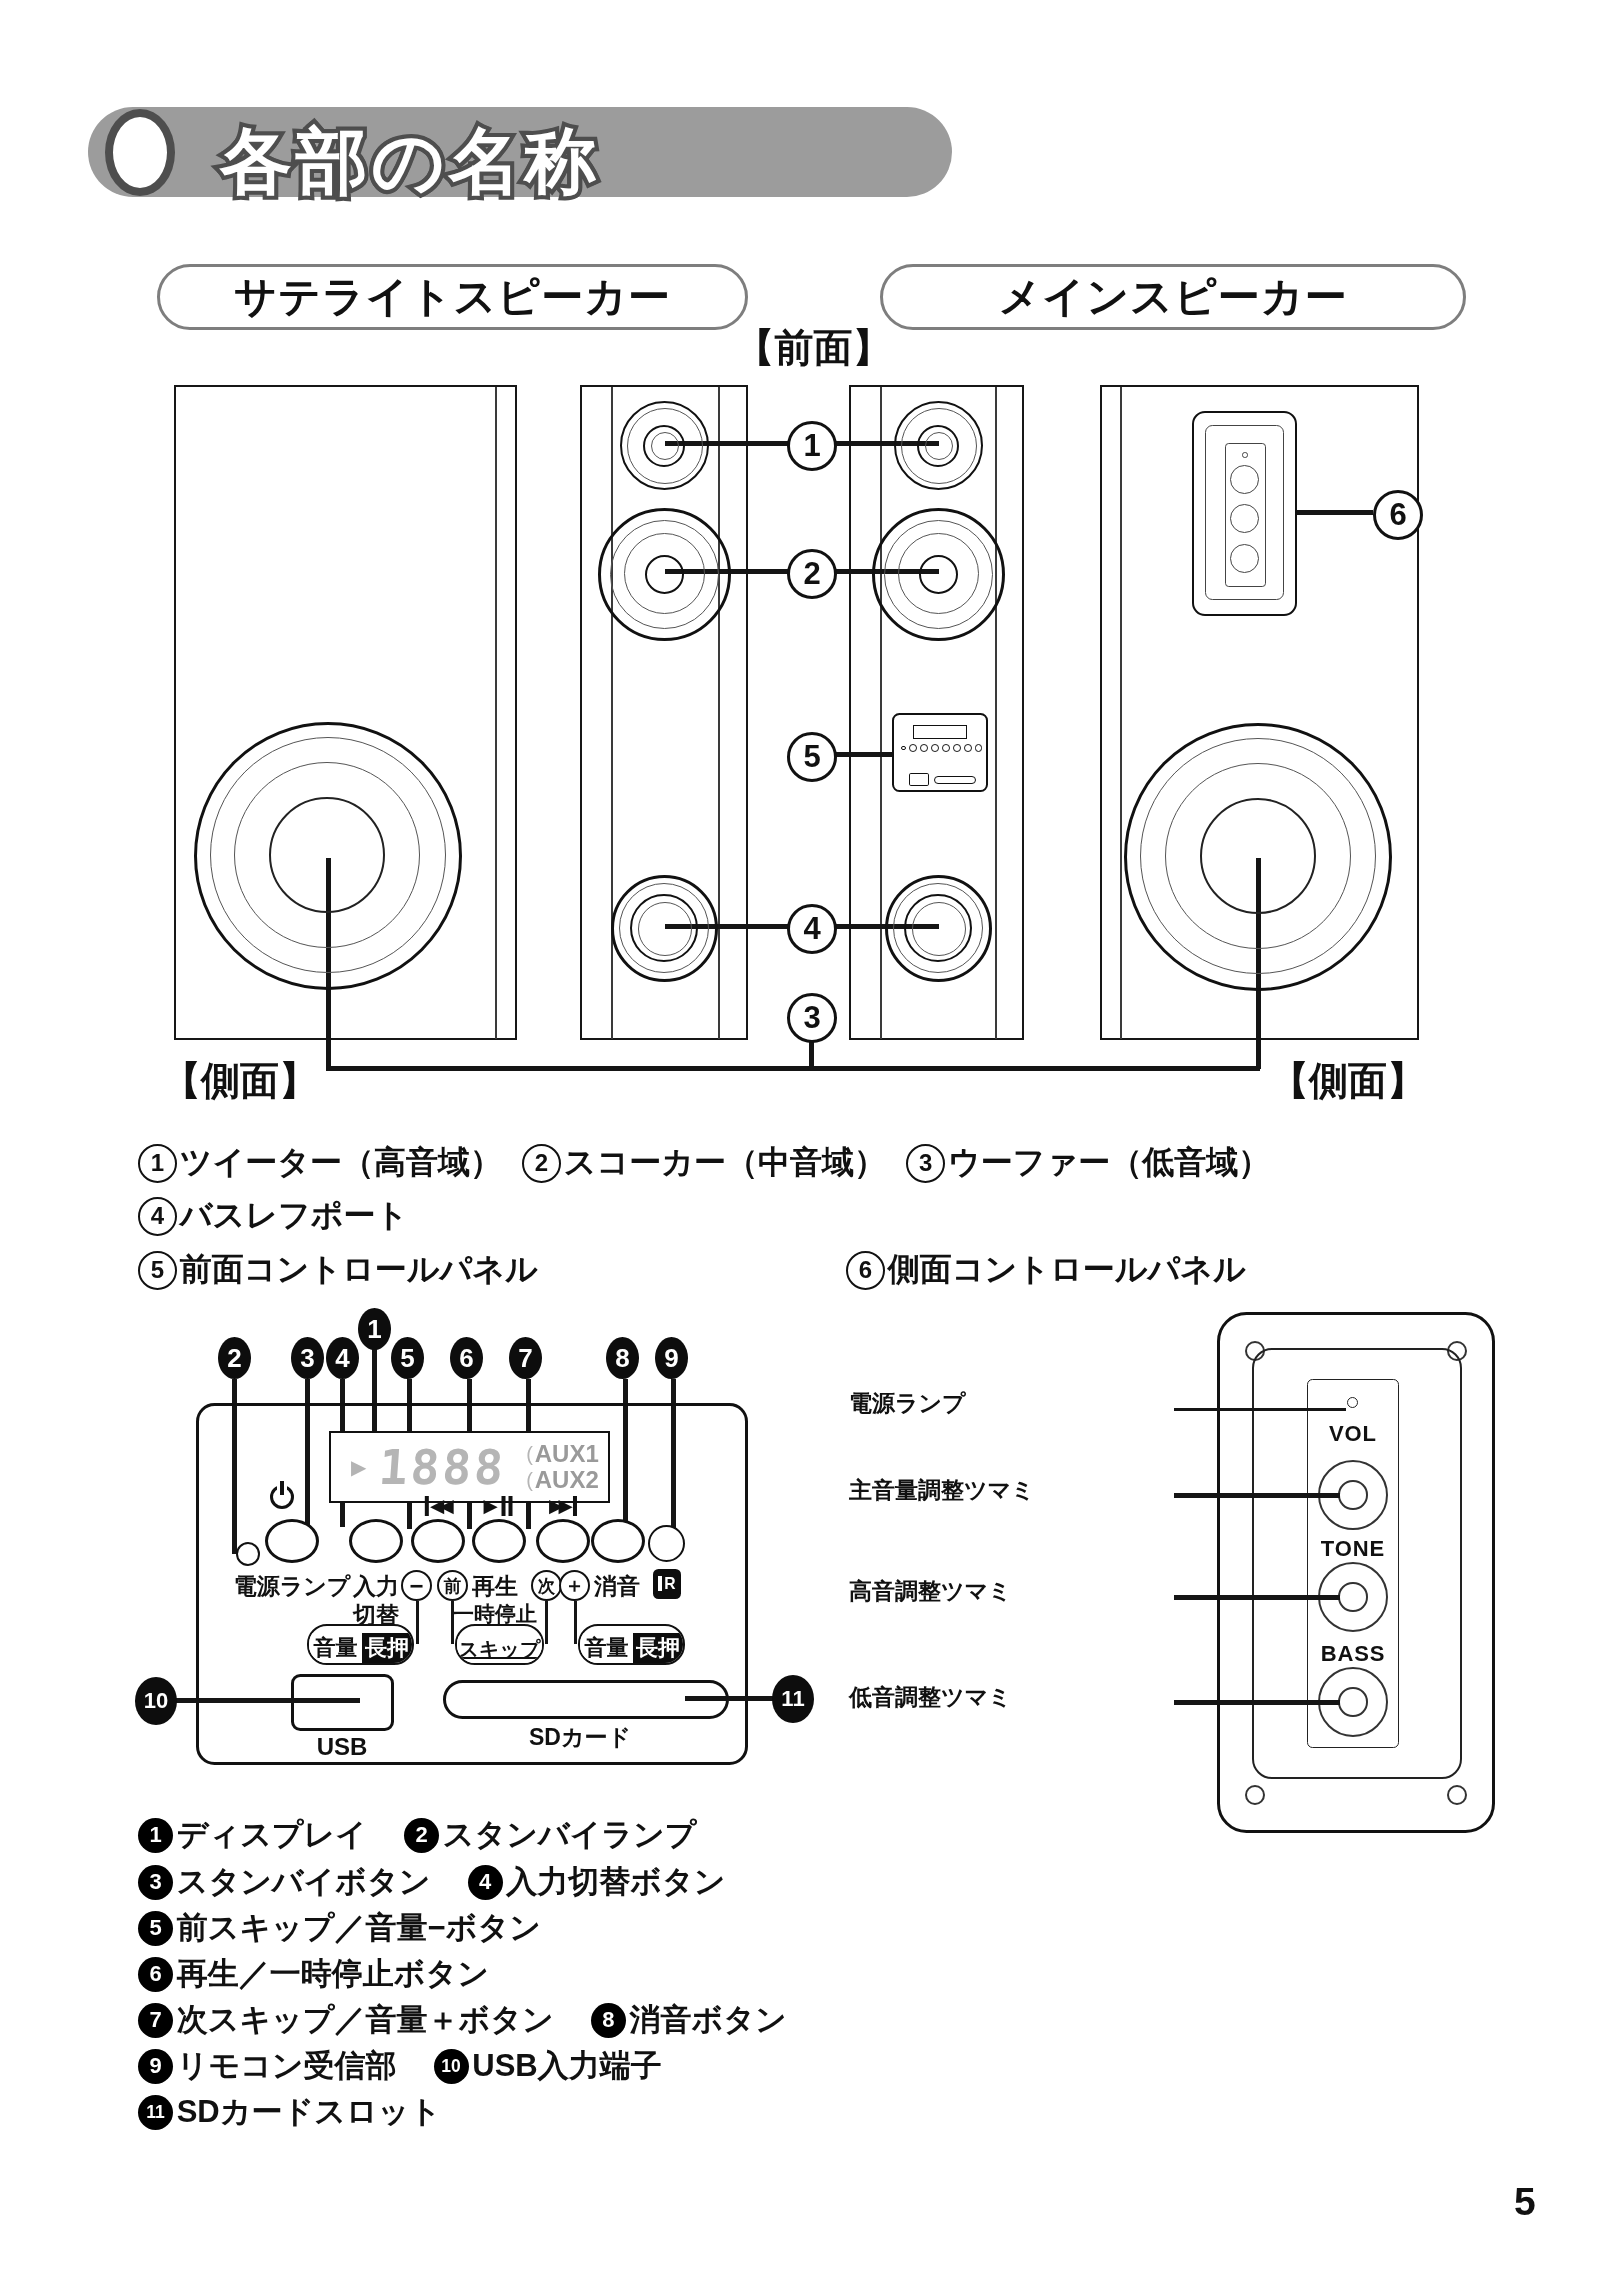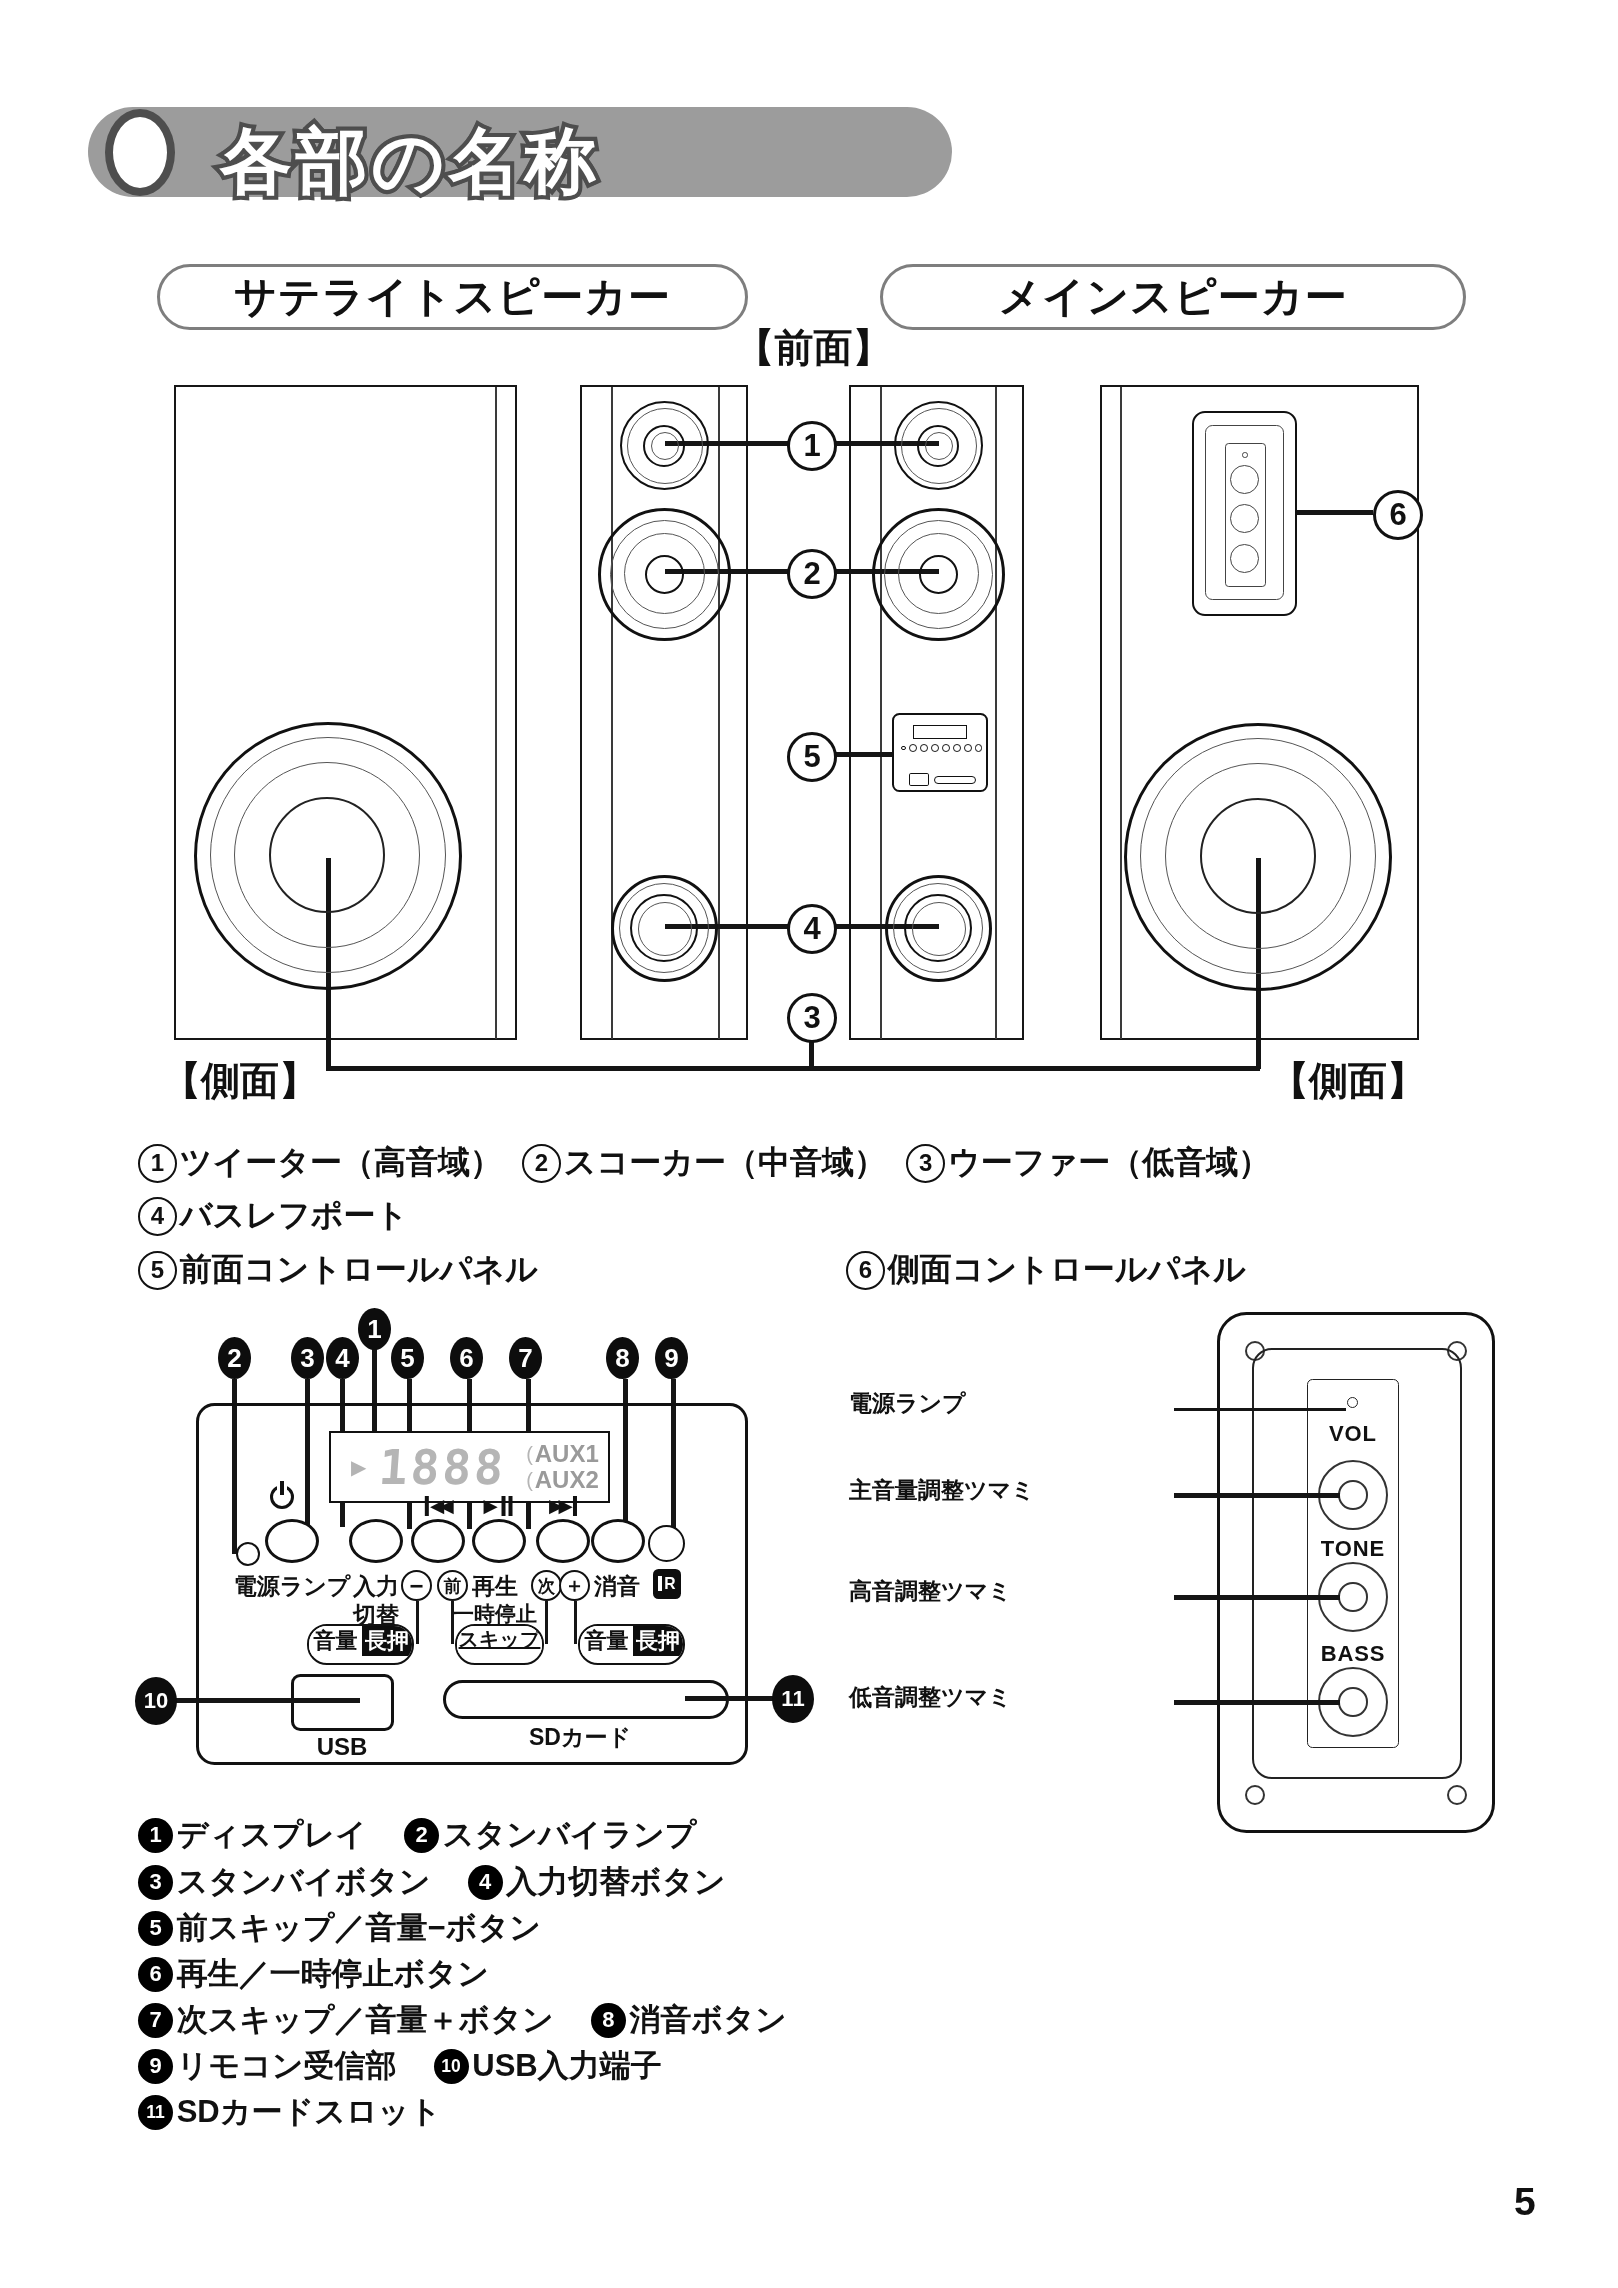--- a/index.html
+++ b/index.html
@@ -30,21 +30,21 @@
   .bb.two { font-size:17.5px; }
   .row { position:absolute; display:flex; align-items:center; }
   .pitem { display:flex; align-items:center; gap:2.8px; font-size:32px; font-weight:700; white-space:nowrap; }
   .litem { display:flex; align-items:center; gap:3.7px; font-size:31px; font-weight:700; white-space:nowrap; }
   
   .btn { position:absolute; width:54px; height:44px; border:3.2px solid #111; border-radius:50%; background:#fff; }
   .sc  { position:absolute; width:31px; height:31px; border:2.8px solid #111; border-radius:50%; background:#fff;
          display:flex; align-items:center; justify-content:center; font-weight:700; }
   .plabel { position:absolute; font-weight:700; white-space:nowrap; transform:translateX(-50%); }
   .pill { position:absolute; height:41px; border:2.8px solid #111; border-radius:20px; background:#fff;
-          display:flex; overflow:hidden; align-items:flex-start; }
+          display:flex; overflow:hidden; align-items:flex-end; }
   .pill .w { display:flex; align-items:center; justify-content:center; font-size:22px; font-weight:700; background:#fff; color:#111; }
   .pill .k { display:flex; align-items:center; justify-content:center; font-size:22px; font-weight:700; background:#0d0d0d; color:#fff; }
   .bar { display:inline-block; width:4.2px; height:19.4px; background:#111; }
   .glyphs { position:absolute; display:flex; align-items:center; gap:0.9px; transform:translateX(-50%); }
   .tri { font-size:18.5px; letter-spacing:-4.6px; color:#111; font-weight:700; }
   .power { position:absolute; width:24px; height:24px; border:3.2px solid #111; border-radius:50%; }
   .power::before { content:''; position:absolute; left:3.7px; top:-4.6px; width:10px; height:7.4px; background:#fff; }
   .power::after  { content:''; position:absolute; left:6.5px; top:-7.4px; width:4.6px; height:14.8px; background:#111; }
   .ir { position:absolute; width:28px; height:29.5px; background:#0d0d0d; border-radius:5.5px;
         display:flex; align-items:center; justify-content:center; }

